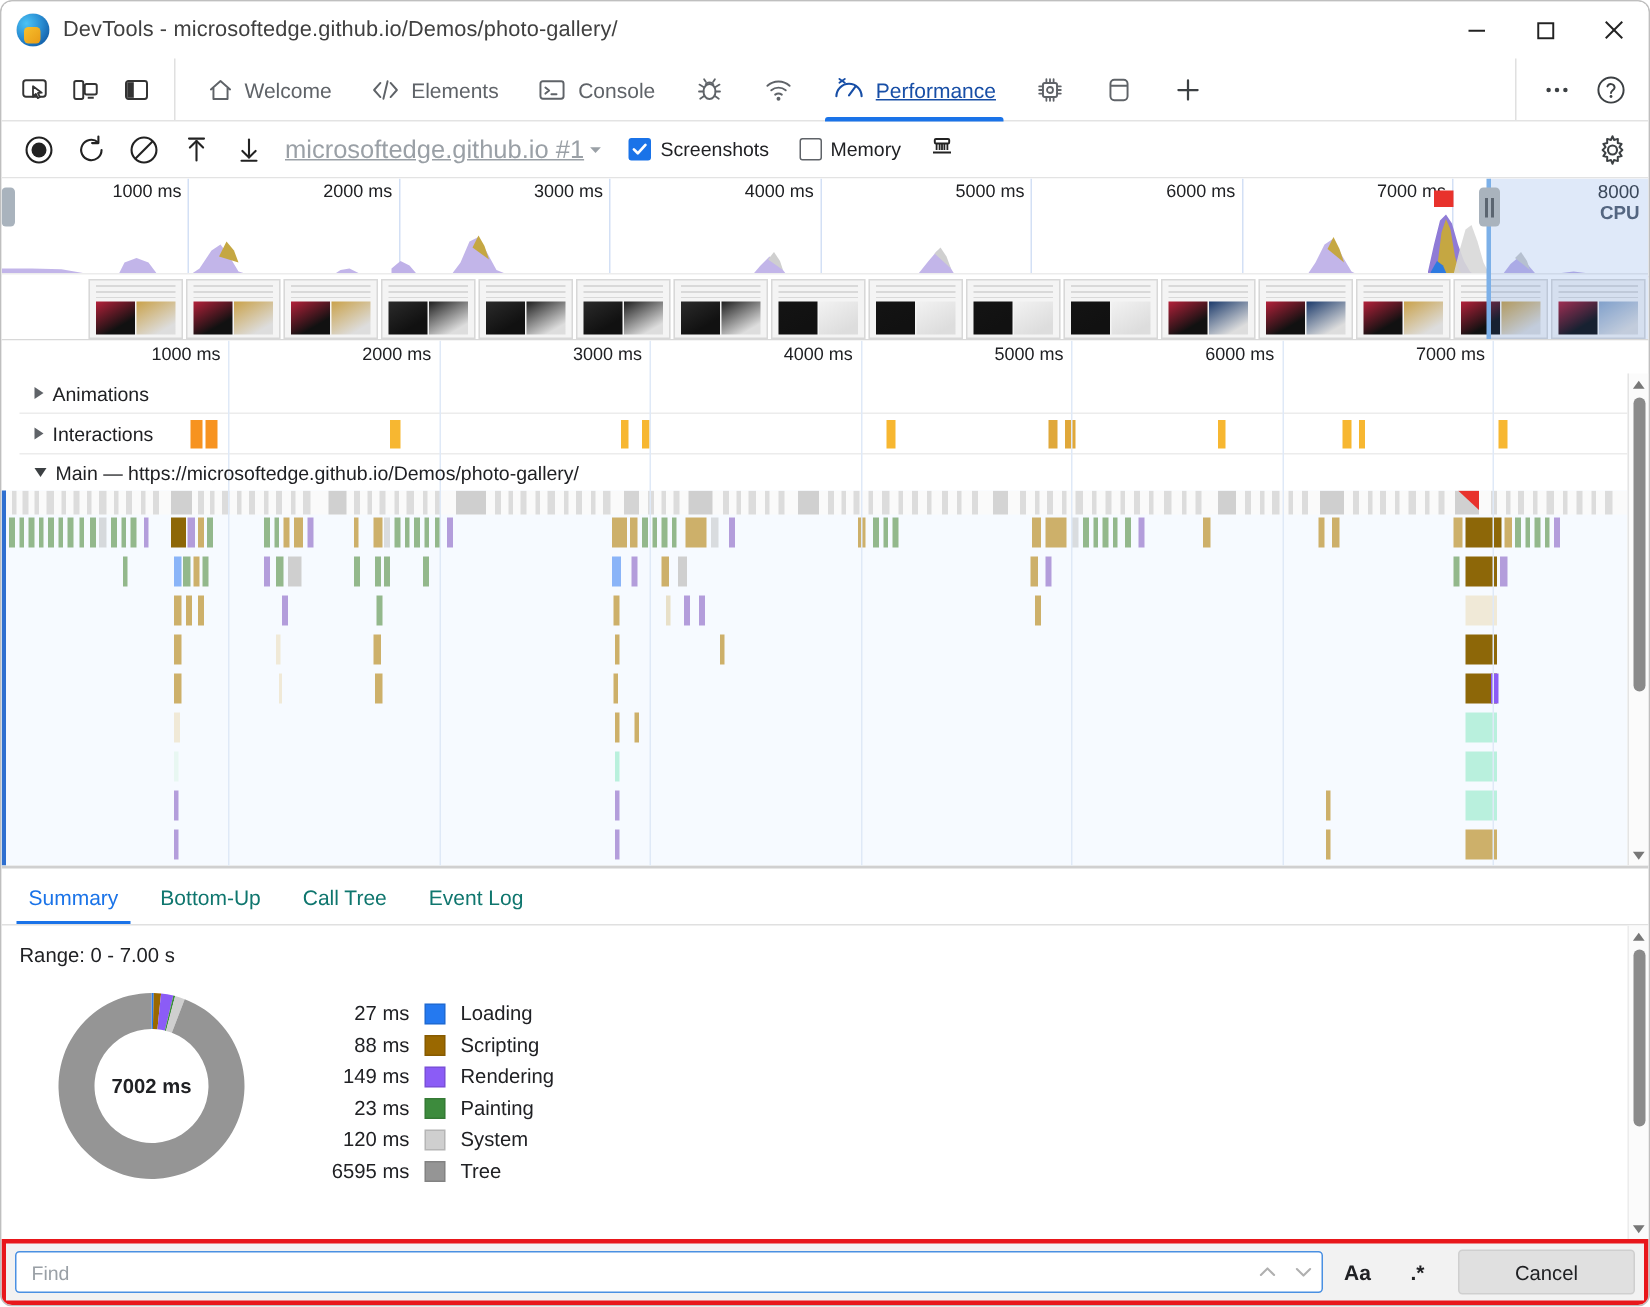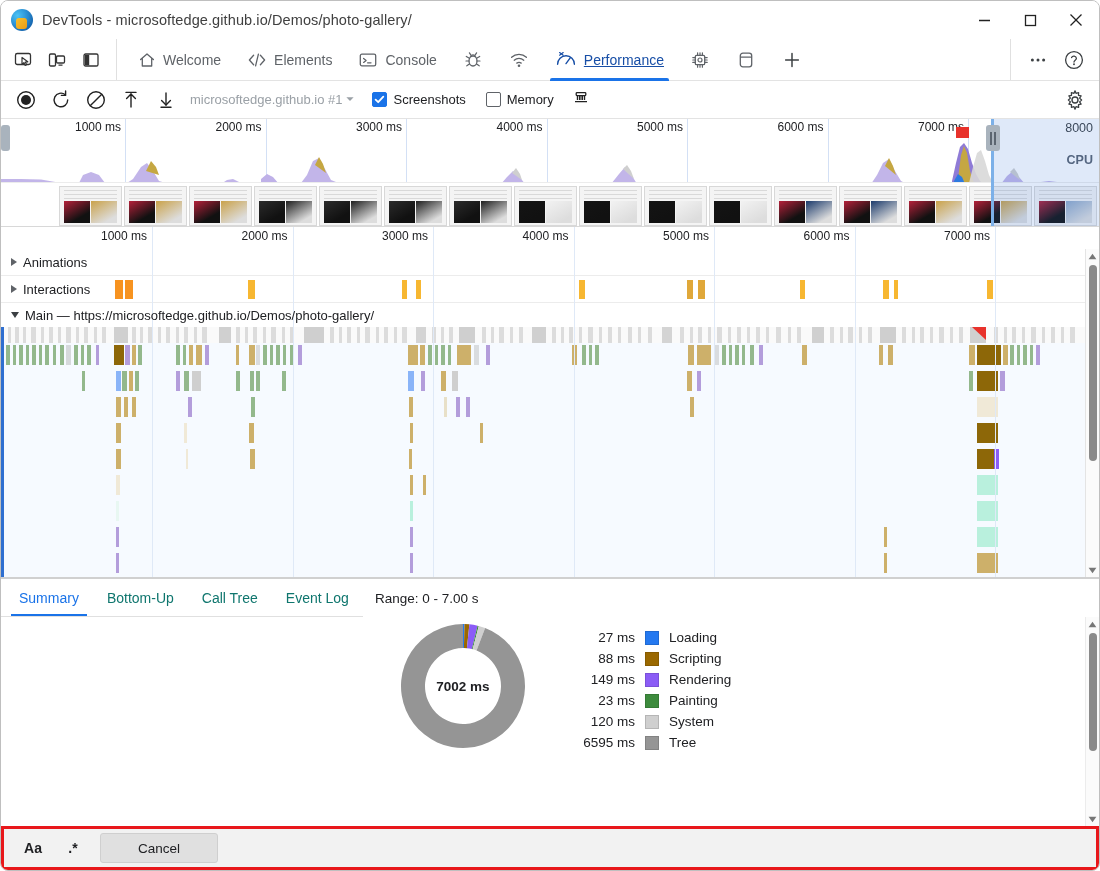--- a/index.html
+++ b/index.html
@@ -110,22 +110,22 @@
     border-bottom:1px solid #e3e3e3;
     background:#fff;
   }
   .tb-btn{
     width:33px; height:30px; border-radius:4px;
     display:flex;align-items:center;justify-content:center;
     cursor:pointer;
   }
   #profile-select{
     display:flex; align-items:flex-end; gap:3px;
-    color:#9aa0a6; font-size:13px; padding:0 6px;
-    cursor:pointer; white-space:nowrap;
+    color:#9aa0a6; font-size:17px; padding:0 6px;
+    cursor:pointer; white-space:nowrap;text-decoration:underline;
   }
   .cb-wrap{
     display:flex; align-items:center; gap:6px;
     font-size:13px; color:#202124; cursor:pointer;
     padding:0 9px; white-space:nowrap;
   }
   .cb {
     width:15px;height:15px;border-radius:2px;
     border:1.6px solid #5f6368; background:#fff;
     display:flex;align-items:center;justify-content:center;
@@ -160,21 +160,21 @@
   }
   #ov-net{
     position:absolute; left:0; right:0; top:66px; height:18px;
   }
   #ov-labels{
     position:absolute; right:6px; top:0; width:46px;
     text-align:right; pointer-events:none;
     font-size:12.5px; color:#5a6370; font-weight:bold;
   }
   #ov-labels .l1{ position:absolute; right:0; top:2px; color:#3c4043; font-weight:normal;}
-  #ov-labels .l2{ position:absolute; right:0; top:34px;}
+  #ov-labels .l2{ position:absolute; right:0; top:16px;}
   #ov-labels .l3{ position:absolute; right:0; top:64px;}
   #ov-filmstrip{
     position:absolute; left:0; right:0; bottom:0; height:44px;
     background:#fff; border-top:1px solid #ececec;
     display:flex; gap:2px; padding-left:58px; align-items:flex-end;
     overflow:hidden;
   }
   .frame{
     width:63px; height:40px; flex:0 0 63px;
     background:#f4f4f4; border:1px solid #d8d8d8;
@@ -212,21 +212,21 @@
     background:#fff; border-bottom:1px solid #d0d0d0;
   }
   #tl-ruler{
     position:absolute; left:0; right:0; top:0; height:22px;
     z-index:4;
   }
   .tl-tick{ position:absolute; top:0; bottom:-340px; width:1px; background:#dfe9f7; }
   .tl-lab{ position:absolute; top:2px; font-size:12px; color:#202124;
     transform:translateX(-100%); padding-right:5px; white-space:nowrap; }
   .track-row{
-    position:absolute; left:0; right:14px;
+    position:absolute; left:12px; right:14px;
     border-bottom:1px solid #ececec;
   }
   .track-head{
     position:absolute; left:0; top:0; display:flex; align-items:center;
     gap:6px; font-size:13px; color:#202124; padding-left:10px;
     height:100%; z-index:5;
   }
   .tri{ width:0;height:0; display:inline-block; }
   .tri.right{ border-left:6px solid #5f6368; border-top:4.5px solid transparent; border-bottom:4.5px solid transparent;}
   .tri.down{ border-top:6px solid #3c4043; border-left:4.5px solid transparent; border-right:4.5px solid transparent;}
@@ -243,21 +243,21 @@
   }
   .sb-arrow{ width:14px;height:14px; display:flex;align-items:center;justify-content:center; }
   #flame-thumb{
     width:8px; border-radius:4px; background:#8a8a8a;
     margin:2px 0;
   }
 
   
   #drawer{
     flex:0 0 248px; height:248px;
-    display:flex; flex-direction:row;
+    display:flex; flex-direction:column;
     background:#fff; position:relative;
     border-top:1px solid #d0d0d0;
   }
   #drawer-tabs{
     height:38px; flex:0 0 38px;
     display:flex; align-items:stretch;
     border-bottom:1px solid #e0e0e0; padding-left:4px;
   }
   .dtab{
     display:flex;align-items:center; padding:0 14px;
@@ -1094,20 +1094,33 @@
       <div id="drawer-thumb" style="height:118px;"></div>
       <div class="sb-arrow" style="margin-top:auto;">
         <svg width="9" height="7" viewBox="0 0 9 7">
             <path d="M4.5 6.2 L0.6 0.8 L8.4 0.8 Z" fill="#777"></path>
           </svg>
       </div>
     </div>
   </div>
 
   <div id="findbar">
+    <div id="find-input-wrap">
+      <input id="find-input" type="text" placeholder="Find" style="">
+      <div class="find-nav">
+        <svg width="14" height="14" viewBox="0 0 14 14">
+            <path d="M2.6 9 L7 4.6 L11.4 9" fill="none" stroke="#b0b0b0" stroke-width="1.4" stroke-linecap="round" stroke-linejoin="round"></path>
+          </svg>
+      </div>
+      <div class="find-nav">
+        <svg width="14" height="14" viewBox="0 0 14 14">
+            <path d="M2.6 5 L7 9.4 L11.4 5" fill="none" stroke="#b0b0b0" stroke-width="1.4" stroke-linecap="round" stroke-linejoin="round"></path>
+          </svg>
+      </div>
+    </div>
     <div class="find-opt">
       <span>Aa</span>
     </div>
     <div class="find-opt">
       <span>.*</span>
     </div>
     <div id="find-cancel">
       <span>Cancel</span>
     </div>
   </div>

